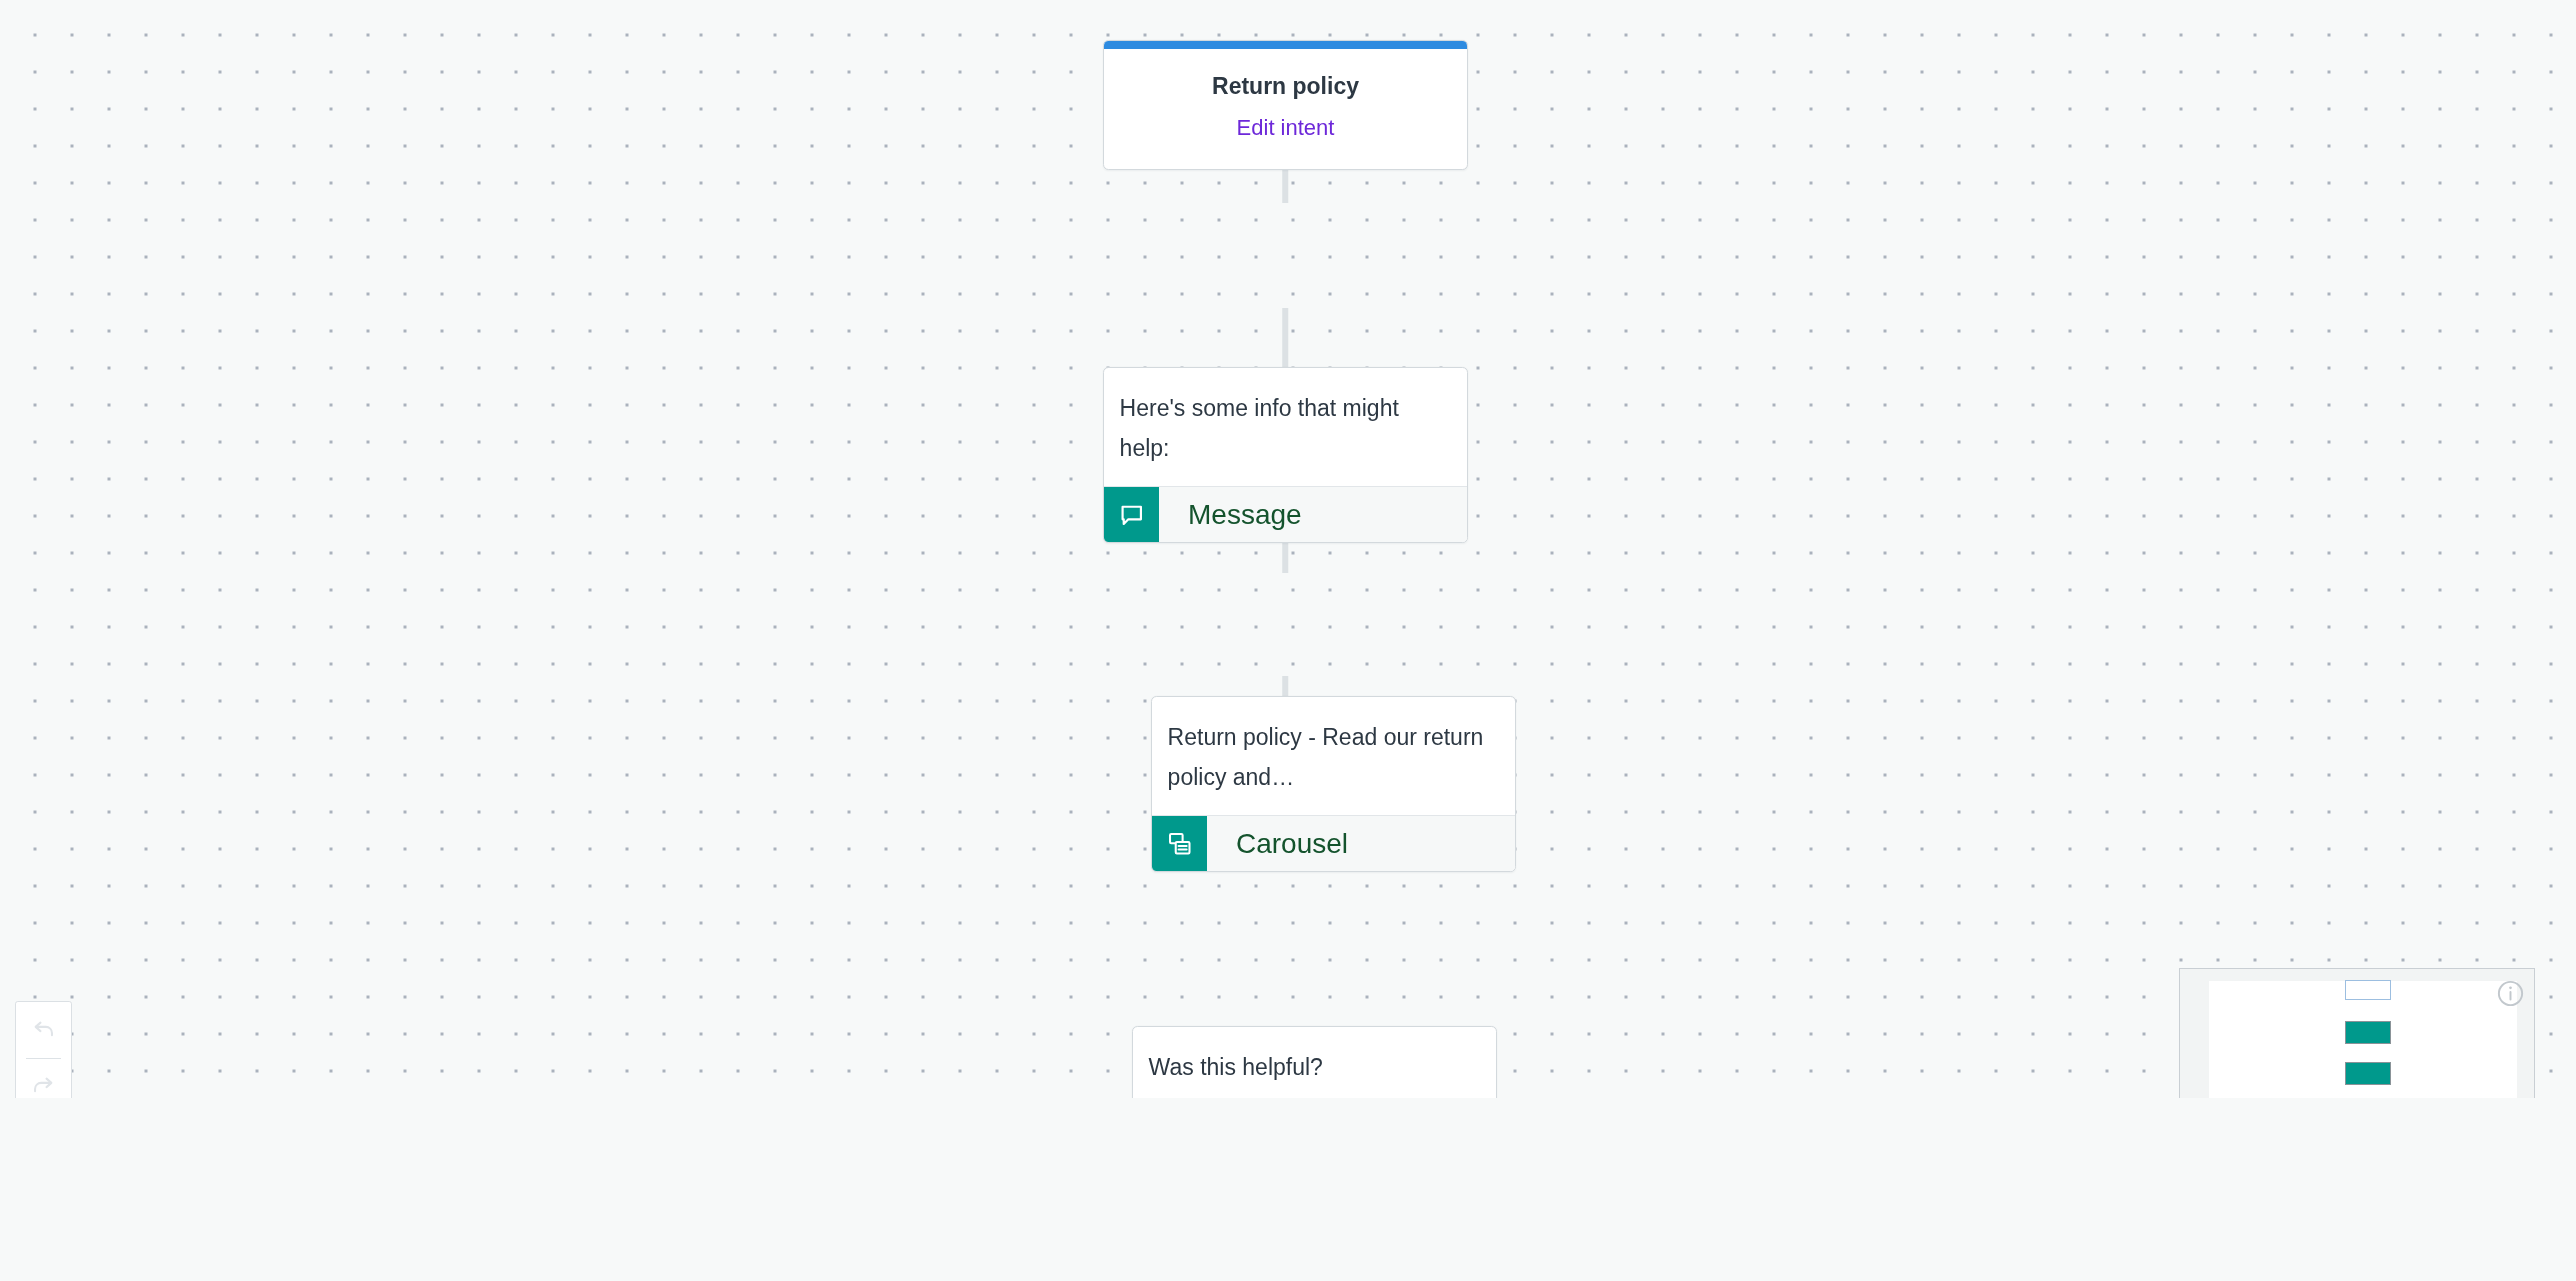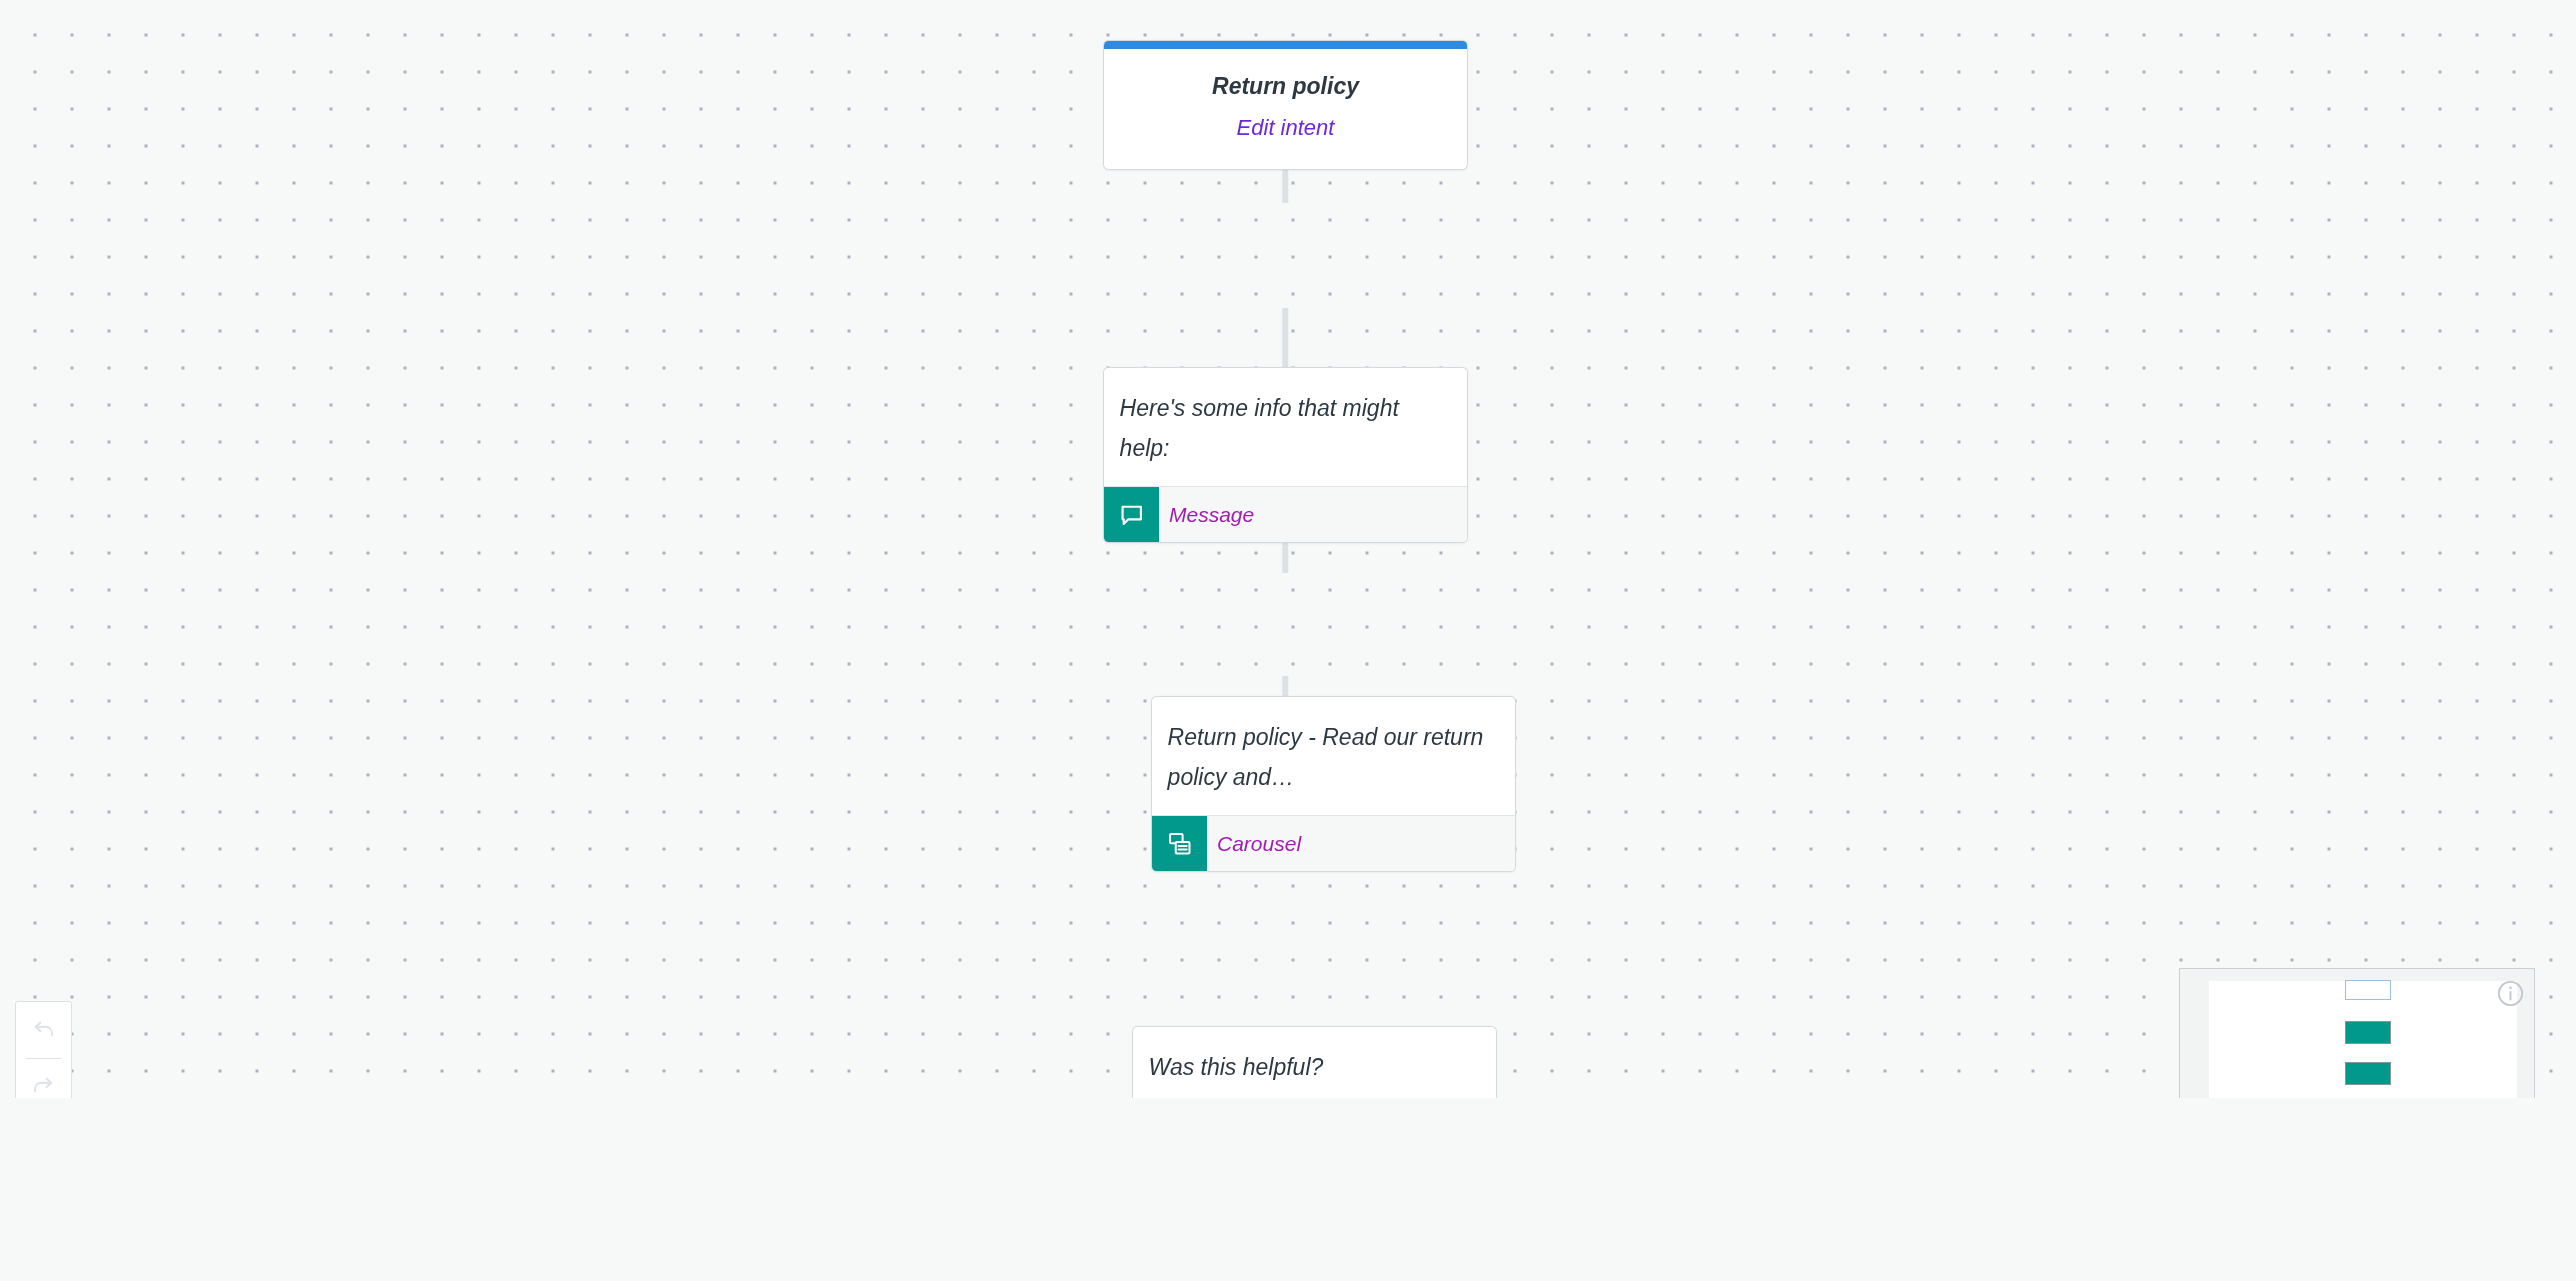--- a/index.html
+++ b/index.html
@@ -14,21 +14,20 @@
 
   #canvas {
     position: relative;
     width: 2576px;
     height: 1098px;
     background-color: #F7F9F9;
     background-image: radial-gradient(circle, #AAB2BD 1.5px, rgba(0,0,0,0) 1.6px);
     background-size: 37px 37px;
     background-position: 16.5px 16.5px;
     overflow: hidden;
-    font-style: italic;
   }
 
   
   .connector {
     position: absolute;
     width: 5.5px;
     background: #DCE1E4;
     left: 1285px;
     transform: translateX(-50%);
   }
@@ -100,23 +99,23 @@
     background: #00998C;
     display: flex;
     align-items: center;
     justify-content: center;
   }
   .node-footer-icon svg { display: block; }
   .node-footer-label {
     flex: 1;
     display: flex;
     align-items: center;
-    padding-left: 10px;
-    font-size: 21px;
-    color: #a21caf;
+    padding-left: 29px;
+    font-size: 28px;
+    color: #14532d;
   }
 
   
   .ctrl-group {
     position: absolute;
     width: 57px;
     background: #FFFFFF;
     border: 0.9px solid #DBE0E4;
     border-radius: 2.8px;
     box-sizing: border-box;

